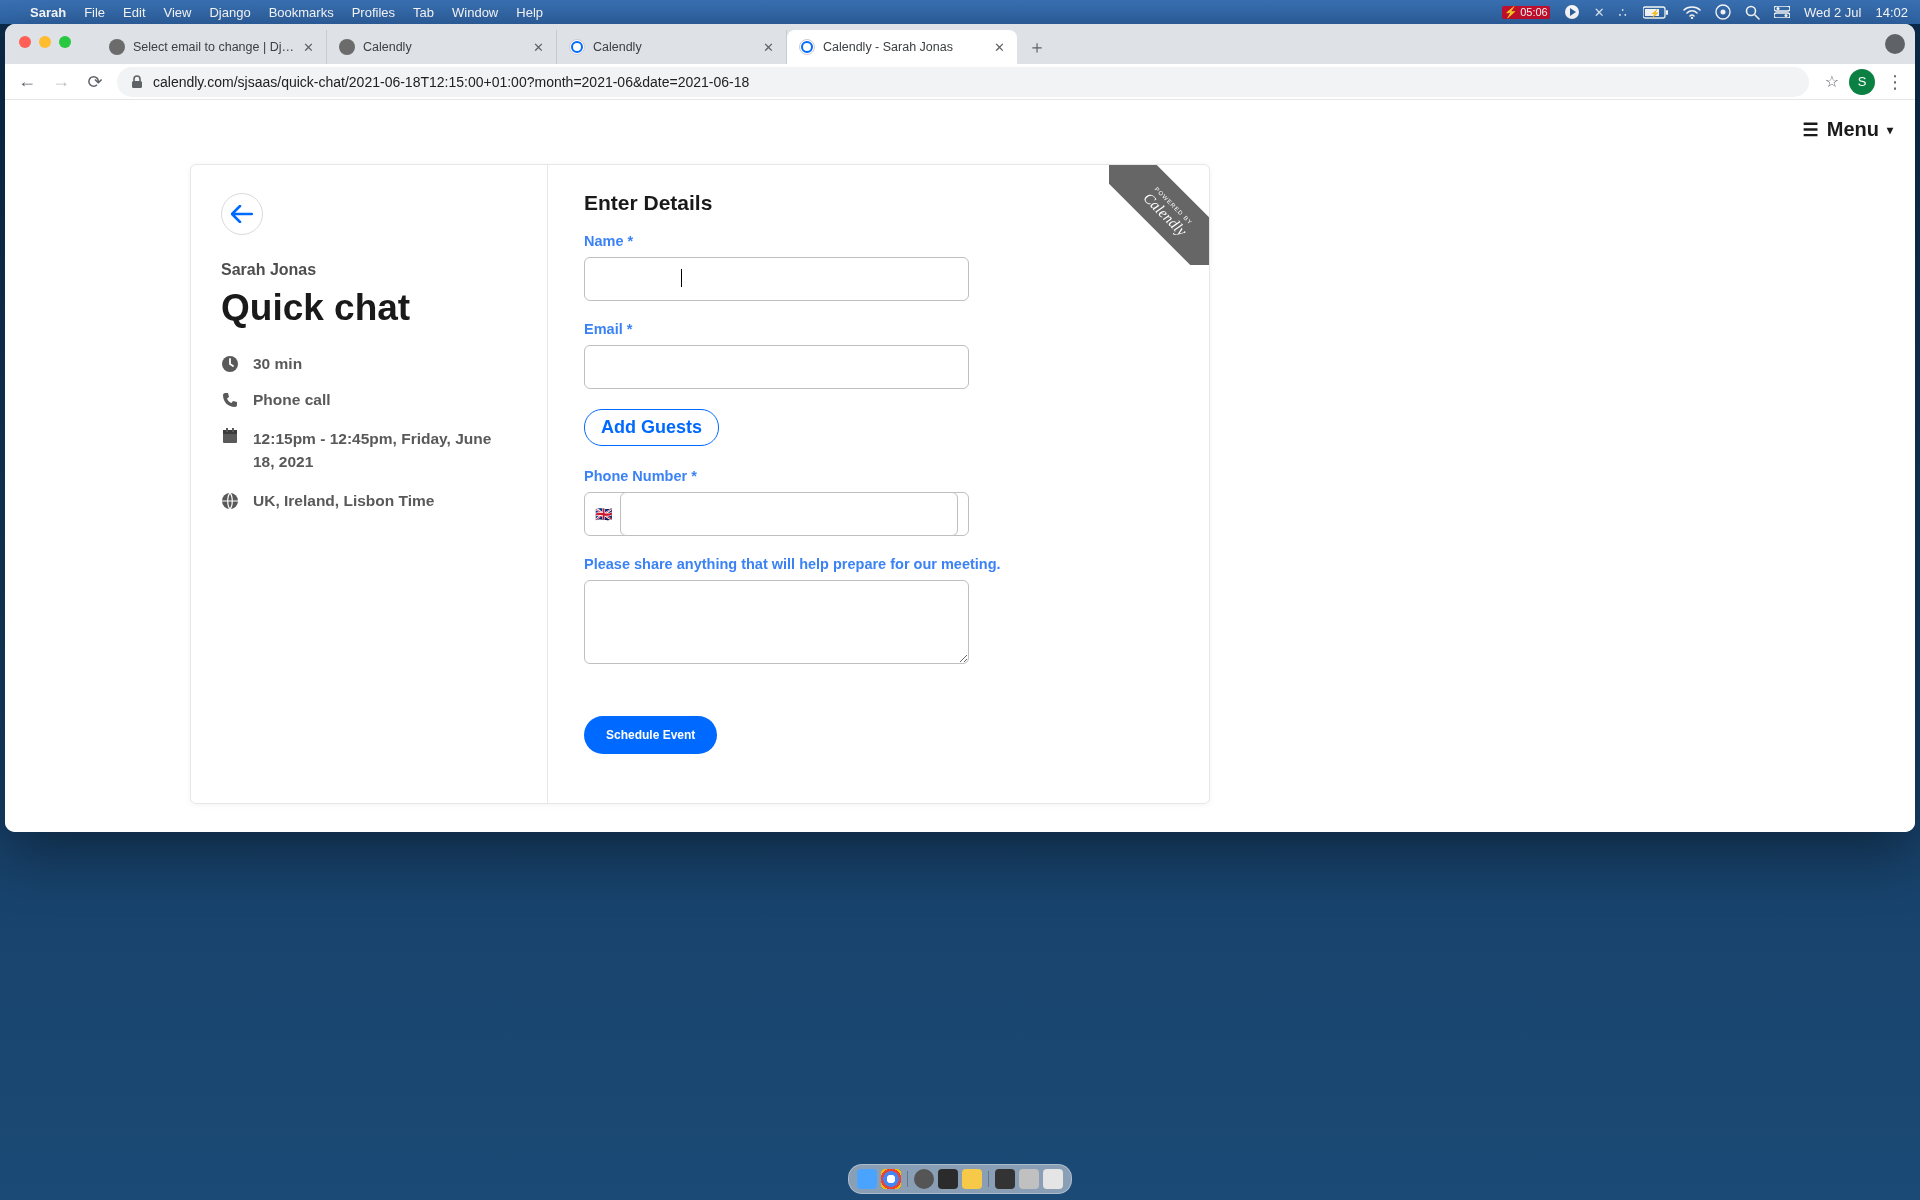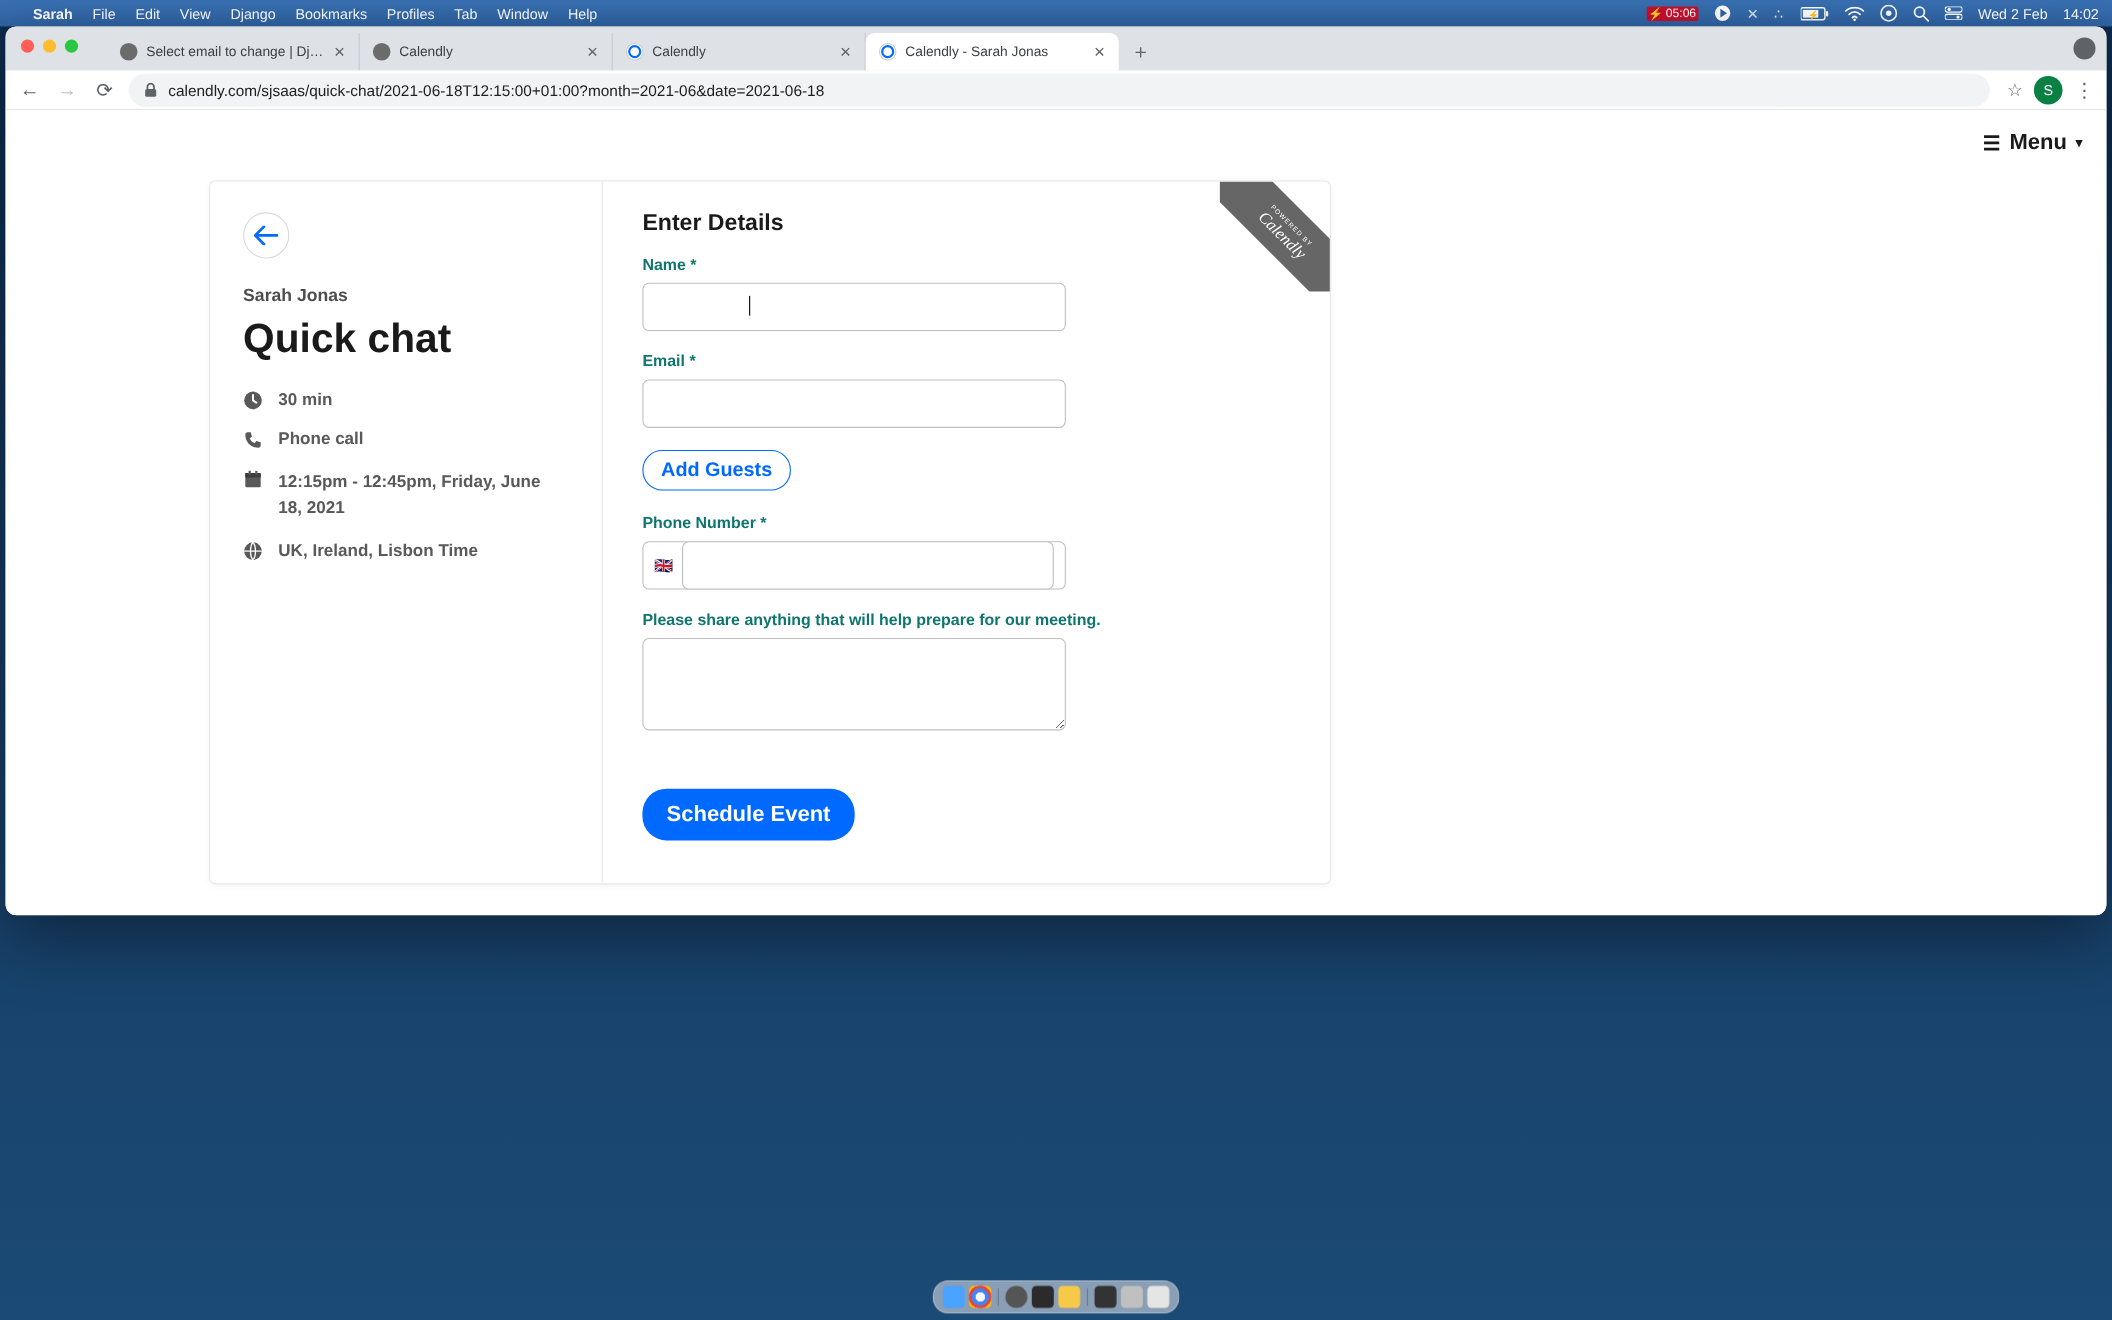--- a/index.html
+++ b/index.html
@@ -106,21 +106,21 @@
   }
   .ribbon .band{
     position:absolute; width:160px; background:#666; color:#fff;
     text-align:center; transform:rotate(45deg);
     right:-40px; top:22px; padding:14px 0 10px; font-size:10px; line-height:1;
   }
   .ribbon .band .p{font-size:6px;letter-spacing:1px;display:block;margin-bottom:2px;}
   .ribbon .band .c{font-family: Georgia, serif; font-style:italic; font-size:15px;}
 
   .form h2{font-size:21px;font-weight:800;color:#1a1a1a;margin-bottom:18px;}
-  .form label{display:block;font-size:14.5px;font-weight:700;color:#0f766e;margin-bottom:8px;}
+  .form label{display:block;font-size:14.5px;font-weight:700;color:#3b82f6;margin-bottom:8px;}
   .form input[type=text], .form textarea {
     width:385px; border:1px solid #bfbfbf; border-radius:6px;
     padding:12px 12px; font-size:15px; color:#333; background:#fff;
   }
   .form input[type=text]{height:44px;}
   .field{margin-bottom:20px;}
   .add-guests{
     display:inline-block; border:1px solid #0069ff; color:#0069ff;
     border-radius:18px; padding:7px 16px; font-size:18px; font-weight:600;
     margin-bottom:22px;
@@ -128,21 +128,21 @@
   .phone-wrap{
     width:385px;height:44px;border:1px solid #bfbfbf;border-radius:6px;
     display:flex;align-items:center;padding:0 10px;gap:8px;
   }
   .flag{font-size:14px;}
   .phone-wrap input{border:none;outline:none;flex:1;height:100%;font-size:15px;}
   textarea{height:84px;resize:both;}
   .schedule-btn{
     margin-top:28px;
     background:#0069ff;color:#fff;border:none;border-radius:22px;
-    padding:12px 22px;font-size:20px;font-weight:700;
+    padding:12px 22px;font-size:12px;font-weight:700;
   }
 
   
   .text-caret{
     position:absolute; width:1px; height:18px; background:#000;
   }
 
   
   .dock{
     position:absolute; bottom:6px; left:50%; transform:translateX(-50%);
@@ -220,21 +220,21 @@
         </svg>
     </span>
     <span>
       <svg width="16" height="12" viewBox="0 0 16 12">
           <rect x="0" y="0" width="16" height="5" rx="2.5" fill="none" stroke="#fff" stroke-width="1.3"></rect>
           <rect x="0" y="7" width="16" height="5" rx="2.5" fill="none" stroke="#fff" stroke-width="1.3"></rect>
           <circle cx="4" cy="2.5" r="1.5" fill="#fff"></circle>
           <circle cx="12" cy="9.5" r="1.5" fill="#fff"></circle>
         </svg>
     </span>
-    <span class="clock">Wed 2 Feb</span>
+    <span class="clock">Wed 2 Jul</span>
     <span class="clock">14:02</span>
   </div>
 </div>
 
 <div class="chrome">
 
   <div class="tab-strip">
     <div class="traffic">
       <div class="t-dot t-r"></div>
       <div class="t-dot t-y"></div>

